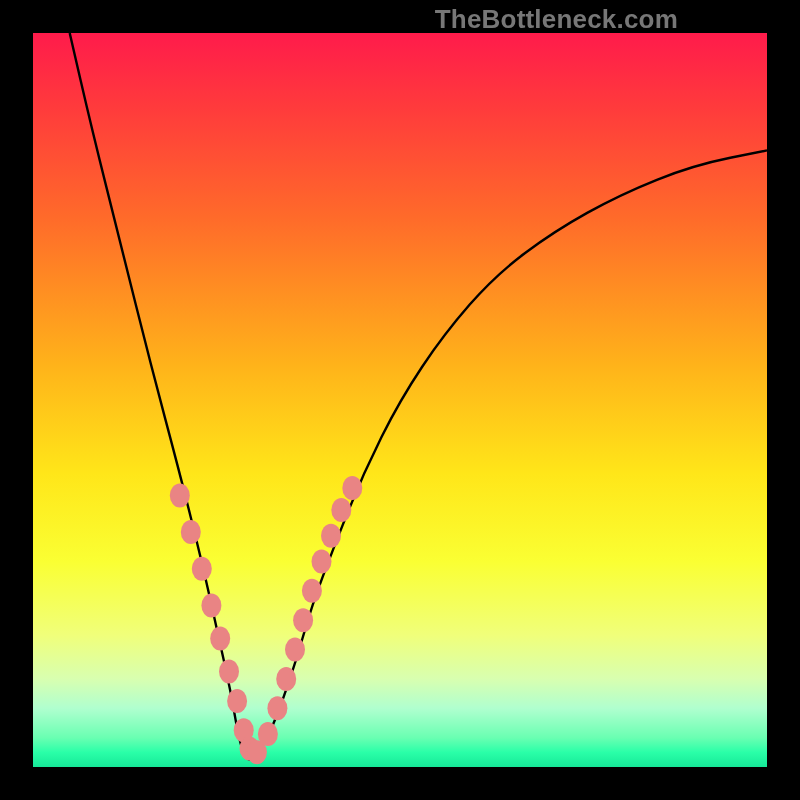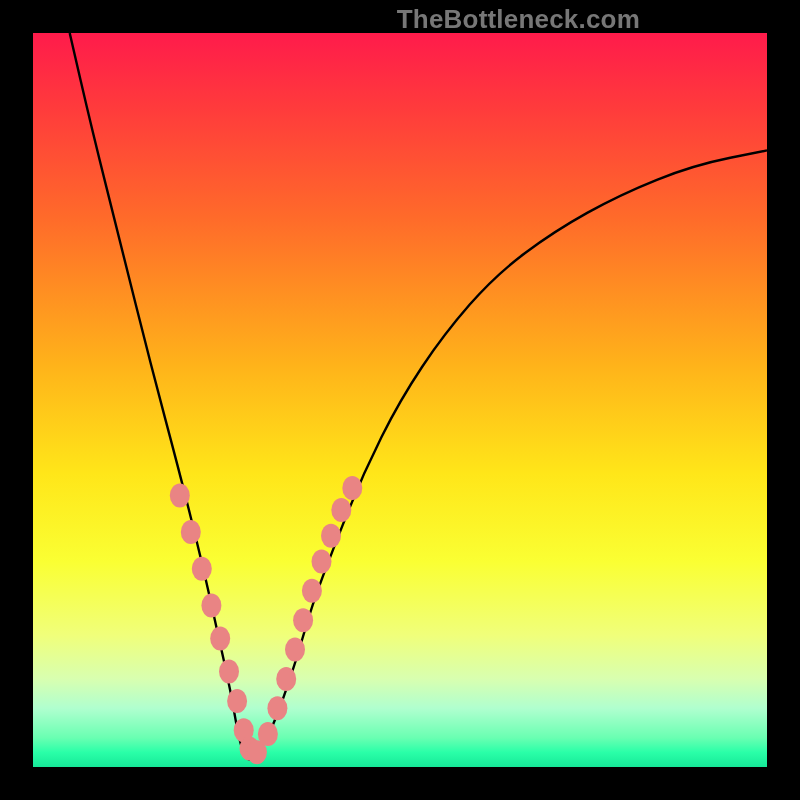--- a/index.html
+++ b/index.html
@@ -10,20 +10,21 @@
     background: #000000;
     overflow: hidden;
   }
   .frame {
     position: absolute;
     top: 0;
     left: 0;
     width: 650px;
     height: 800px;
     background: #000000;
+    padding-left: 38px;
   }
   .plot-area {
     position: absolute;
     top: 33px;
     left: 33px;
     width: 734px;
     height: 734px;
     background: linear-gradient(to bottom,
       #ff1b4b 0%,
       #ff3a3c 10%,

